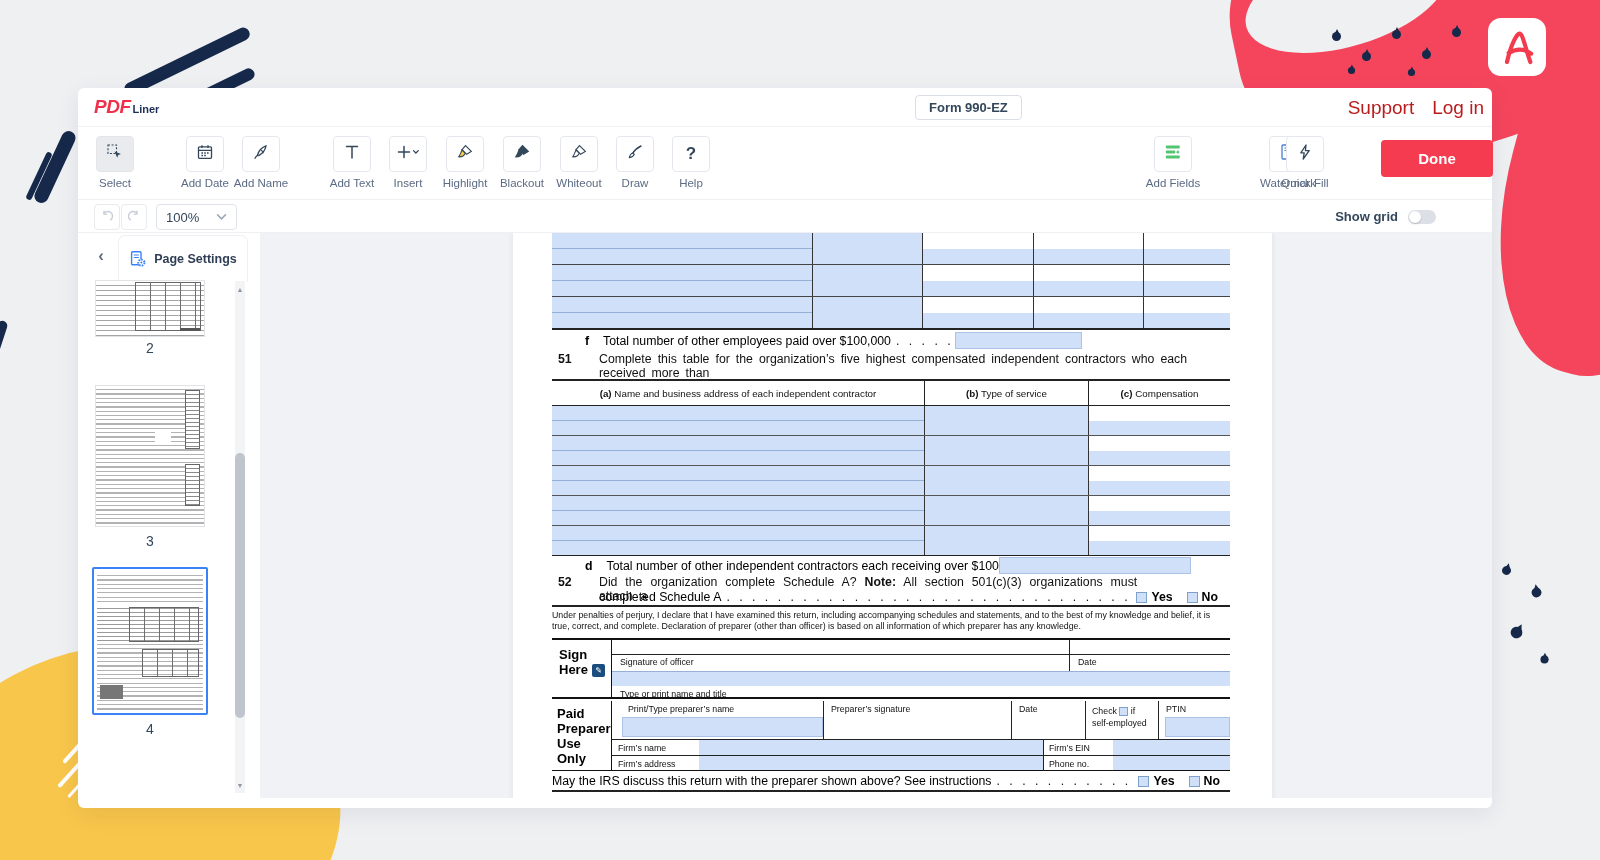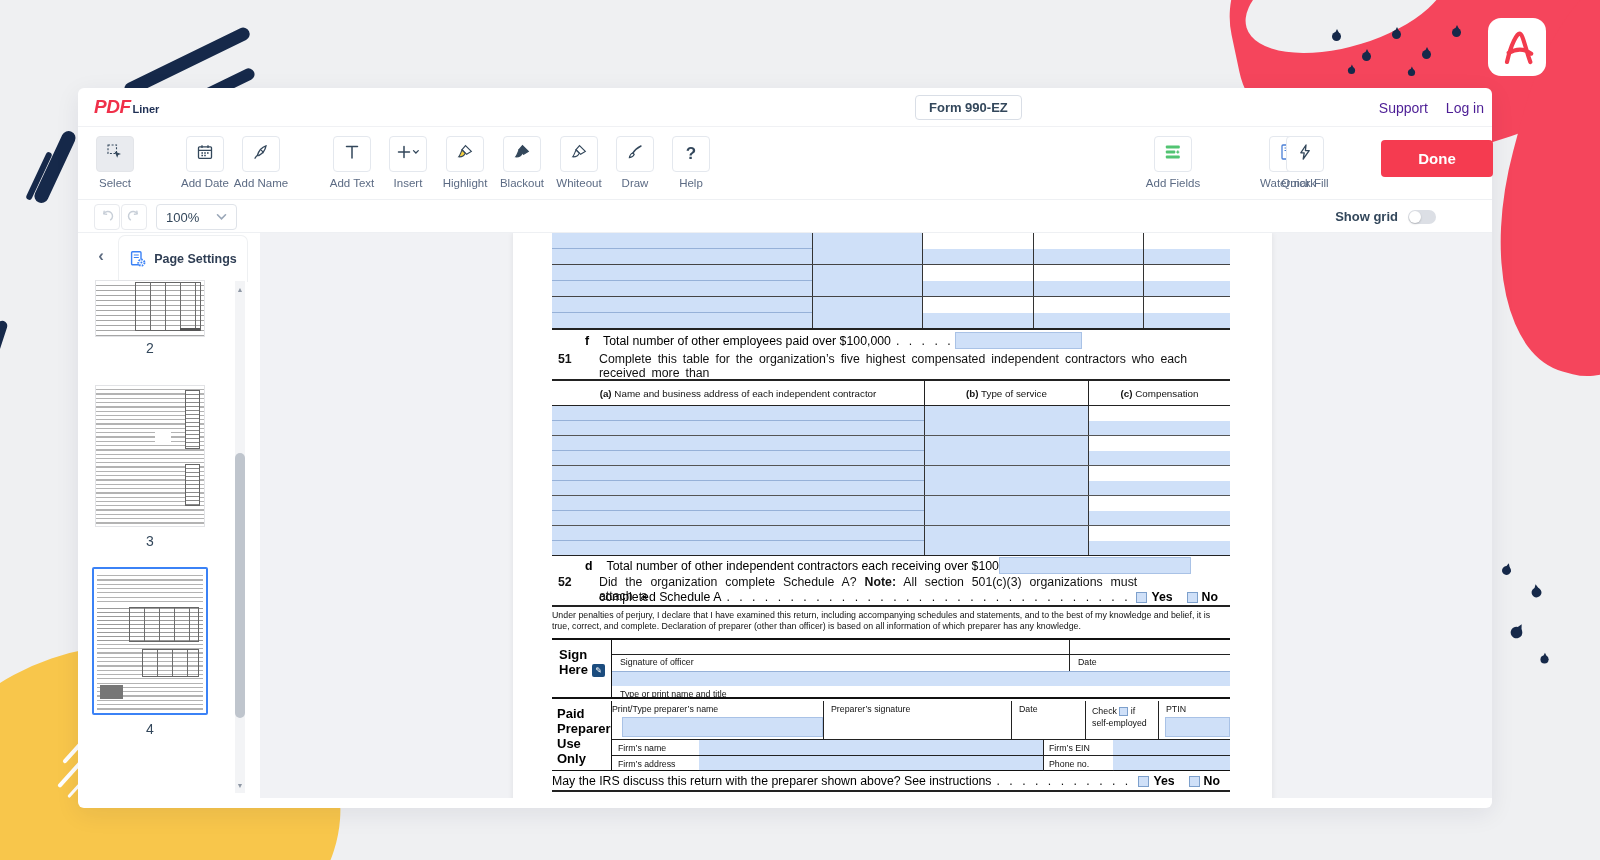--- a/index.html
+++ b/index.html
@@ -18,21 +18,21 @@
   #app{position:absolute;left:78px;top:88px;width:1414px;height:720px;background:#fff;border-radius:6px;box-shadow:0 6px 24px rgba(20,30,60,.08);z-index:2}
   .hdr{position:relative;height:39px;border-bottom:1px solid #f0f1f4}
   .logo{position:absolute;left:16px;top:8px;display:flex;align-items:baseline;cursor:pointer}
   .logo .pdf{color:#f0304a;font-weight:800;font-size:19px;letter-spacing:-.5px;font-style:italic}
   .logo .liner{color:#1e2f54;font-weight:700;font-size:11px;margin-left:2px}
   .search{position:absolute;left:92px;top:5px;width:366px;height:29px;border:1px solid #e7eaef;border-radius:6px;display:flex;align-items:center;padding:0 10px;background:#fff}
   .search input{border:none;outline:none;flex:1;font-size:14.5px;color:#33475b;font-family:"Liberation Sans",sans-serif}
   .search input::placeholder{color:#aab6c5}
   .badge{position:absolute;left:837px;top:7px;height:25px;padding:0 13px;border:1px solid #d9dee6;border-radius:4px;display:flex;align-items:center;font-size:13px;font-weight:700;color:#33475b;background:#fff}
   .hdrlinks{position:absolute;right:4px;top:0;height:39px;display:flex;align-items:center;gap:18px;padding-right:4px}
-  .hdrlinks span{color:#4c1d95;font-size:14px;cursor:pointer}
+  .hdrlinks span{color:#b91c1c;font-size:19px;cursor:pointer}
   
   .toolbar{position:relative;height:73px;border-bottom:1px solid #eef0f3}
   .tool{position:absolute;top:9px;width:64px;display:flex;flex-direction:column;align-items:center;cursor:pointer}
   .tbox{width:38px;height:36px;border:1px solid #e4e8ee;border-radius:4px;display:flex;align-items:center;justify-content:center;background:#fff}
   .tool.active .tbox{background:#e9ebef;border-color:#e3e5e9}
   .tlabel{margin-top:5px;font-size:11.5px;color:#5c6b84;white-space:nowrap}
   .qmark{font-size:17px;color:#33475b;font-weight:700}
   .donebtn{position:absolute;left:1303px;top:13px;width:112px;height:37px;background:#f53b50;color:#fff;font-weight:700;font-size:15px;border:none;border-radius:4px;display:flex;align-items:center;justify-content:center;cursor:pointer}
   
   .subbar{position:relative;height:33px;border-bottom:1px solid #eef0f3}
@@ -439,21 +439,21 @@
 
         <div class="pg" style="left:39px;top:468px;width:678px;height:70px;border-bottom:1px solid #111">
           <div style="position:absolute;left:0;top:0;width:60px;height:100%;border-right:1px solid #111">
             <div class="bigl" style="position:absolute;left:5px;top:5px"><span>Paid</span><br><span>Preparer</span><br><span>Use Only</span></div>
           </div>
 
           <div class="vl" style="left:271px;top:0;height:38px"></div>
           <div class="vl" style="left:459px;top:0;height:38px"></div>
           <div class="vl" style="left:533px;top:0;height:38px"></div>
           <div class="vl" style="left:606px;top:0;height:38px"></div>
-          <div class="fl" style="position:absolute;left:60px;top:3px">Print/Type preparer’s name</div>
+          <div class="fl" style="position:absolute;left:76px;top:3px">Print/Type preparer’s name</div>
           <div class="fl" style="position:absolute;left:279px;top:3px">Preparer’s signature</div>
           <div class="fl" style="position:absolute;left:467px;top:3px">Date</div>
           <div class="fl" style="position:absolute;left:540px;top:5px"><span>Check</span> <span class="cbx" style="width:9px;height:9px"></span> <span>if</span></div>
           <div class="fl" style="position:absolute;left:540px;top:17px">self-employed</div>
           <div class="fl b" style="position:absolute;left:614px;top:3px;font-weight:400">PTIN</div>
           <div class="bluef" style="left:70px;top:16px;width:201px;height:20px"></div>
           <div class="bluef" style="left:613px;top:16px;width:65px;height:20px"></div>
           <div class="hl" style="left:60px;top:38px;width:618px"></div>
 
           <div class="fl" style="position:absolute;left:66px;top:42px">Firm’s name</div>

